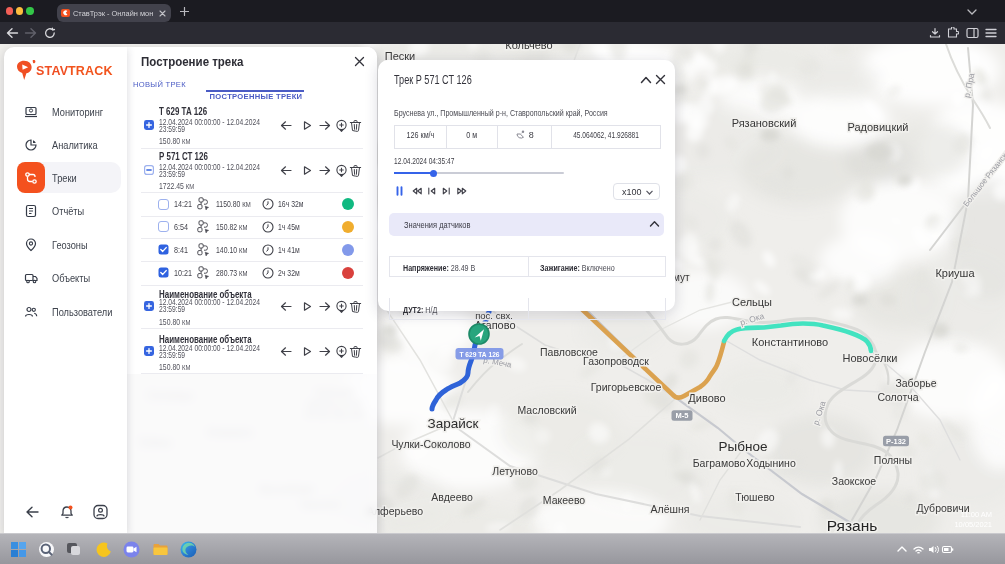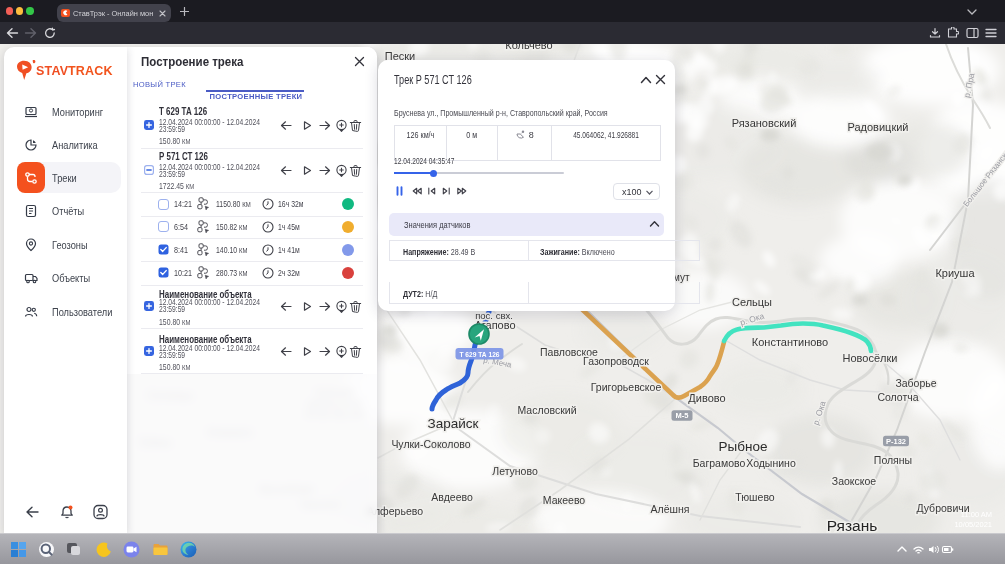--- a/index.html
+++ b/index.html
@@ -16,22 +16,22 @@
   .navlabel { position:absolute; left:48px; font-size:10.5px; color:#3e434d; font-weight:500; transform:scaleX(0.88); transform-origin:left top; white-space:nowrap;}
   #drawer { left:127px; top:47px; width:250px; height:548px; background:rgba(253,253,254,0.8); backdrop-filter: blur(4px); border-radius:0 10px 0 0; box-shadow:2px 2px 9px rgba(40,40,60,0.16); }
   #drawerTop { left:0; top:0; width:250px; height:327px; background:#fff; border-radius:0 10px 0 0;}
   .sep { left:14px; width:222px; height:1px; background:#ebebf0; }
   .rowtitle { font-size:10.2px; font-weight:bold; color:#31313a; transform:scaleX(0.78); transform-origin:left top; white-space:nowrap; }
   .rowdates { font-size:8.6px; color:#52525c; line-height:7.4px; white-space:nowrap; transform:scaleX(0.78); transform-origin:left top; }
   .rowkm { font-size:8.6px; color:#52525c; transform:scaleX(0.8); transform-origin:left top; white-space:nowrap; }
   .dot { position:absolute; width:12.5px; height:12.5px; border-radius:50%; }
   .subtime, .subkm { position:absolute; font-size:8.6px; color:#45454e; transform:scaleX(0.8); transform-origin:left top; white-space:nowrap; }
   #card { left:378px; top:60px; width:297px; height:251px; background:#fff; border-radius:10px; box-shadow:0 3px 14px rgba(40,40,70,0.18); }
-  .statcell { position:absolute; top:65px; height:36px; border:1px solid #e1e2e9; background:#fff; font-size:9px; color:#3c3c44; text-align:center; line-height:19px; white-space:nowrap; }
-  .sensrow { position:absolute; left:11px; width:311px; height:21.4px; border:1px solid #e4e5ec; border-top:none; font-size:9.5px; color:#4c4c55; }
+  .statcell { position:absolute; top:65px; height:24px; border:1px solid #e1e2e9; background:#fff; font-size:9px; color:#3c3c44; text-align:center; line-height:19px; white-space:nowrap; }
+  .sensrow { position:absolute; left:11px; width:277px; height:21.4px; border:1px solid #e4e5ec; border-top:none; font-size:9.5px; color:#4c4c55;margin-top:16px; }
   .sensrow b { color:#2e2e36; }
   #taskbar { left:0; top:533px; width:1005px; height:31px; background:linear-gradient(#b4b4b9,#97979d); border-top:1px solid #c9c9cd; }
 </style>
 </head>
 <body>
 <div id="stage">
 <svg class="abs" style="left:0; top:44px;" width="1005" height="490" viewBox="0 44 1005 490">
 <filter id="soft" x="-60%" y="-60%" width="220%" height="220%">
         <feGaussianBlur stdDeviation="7"></feGaussianBlur>
       </filter>

